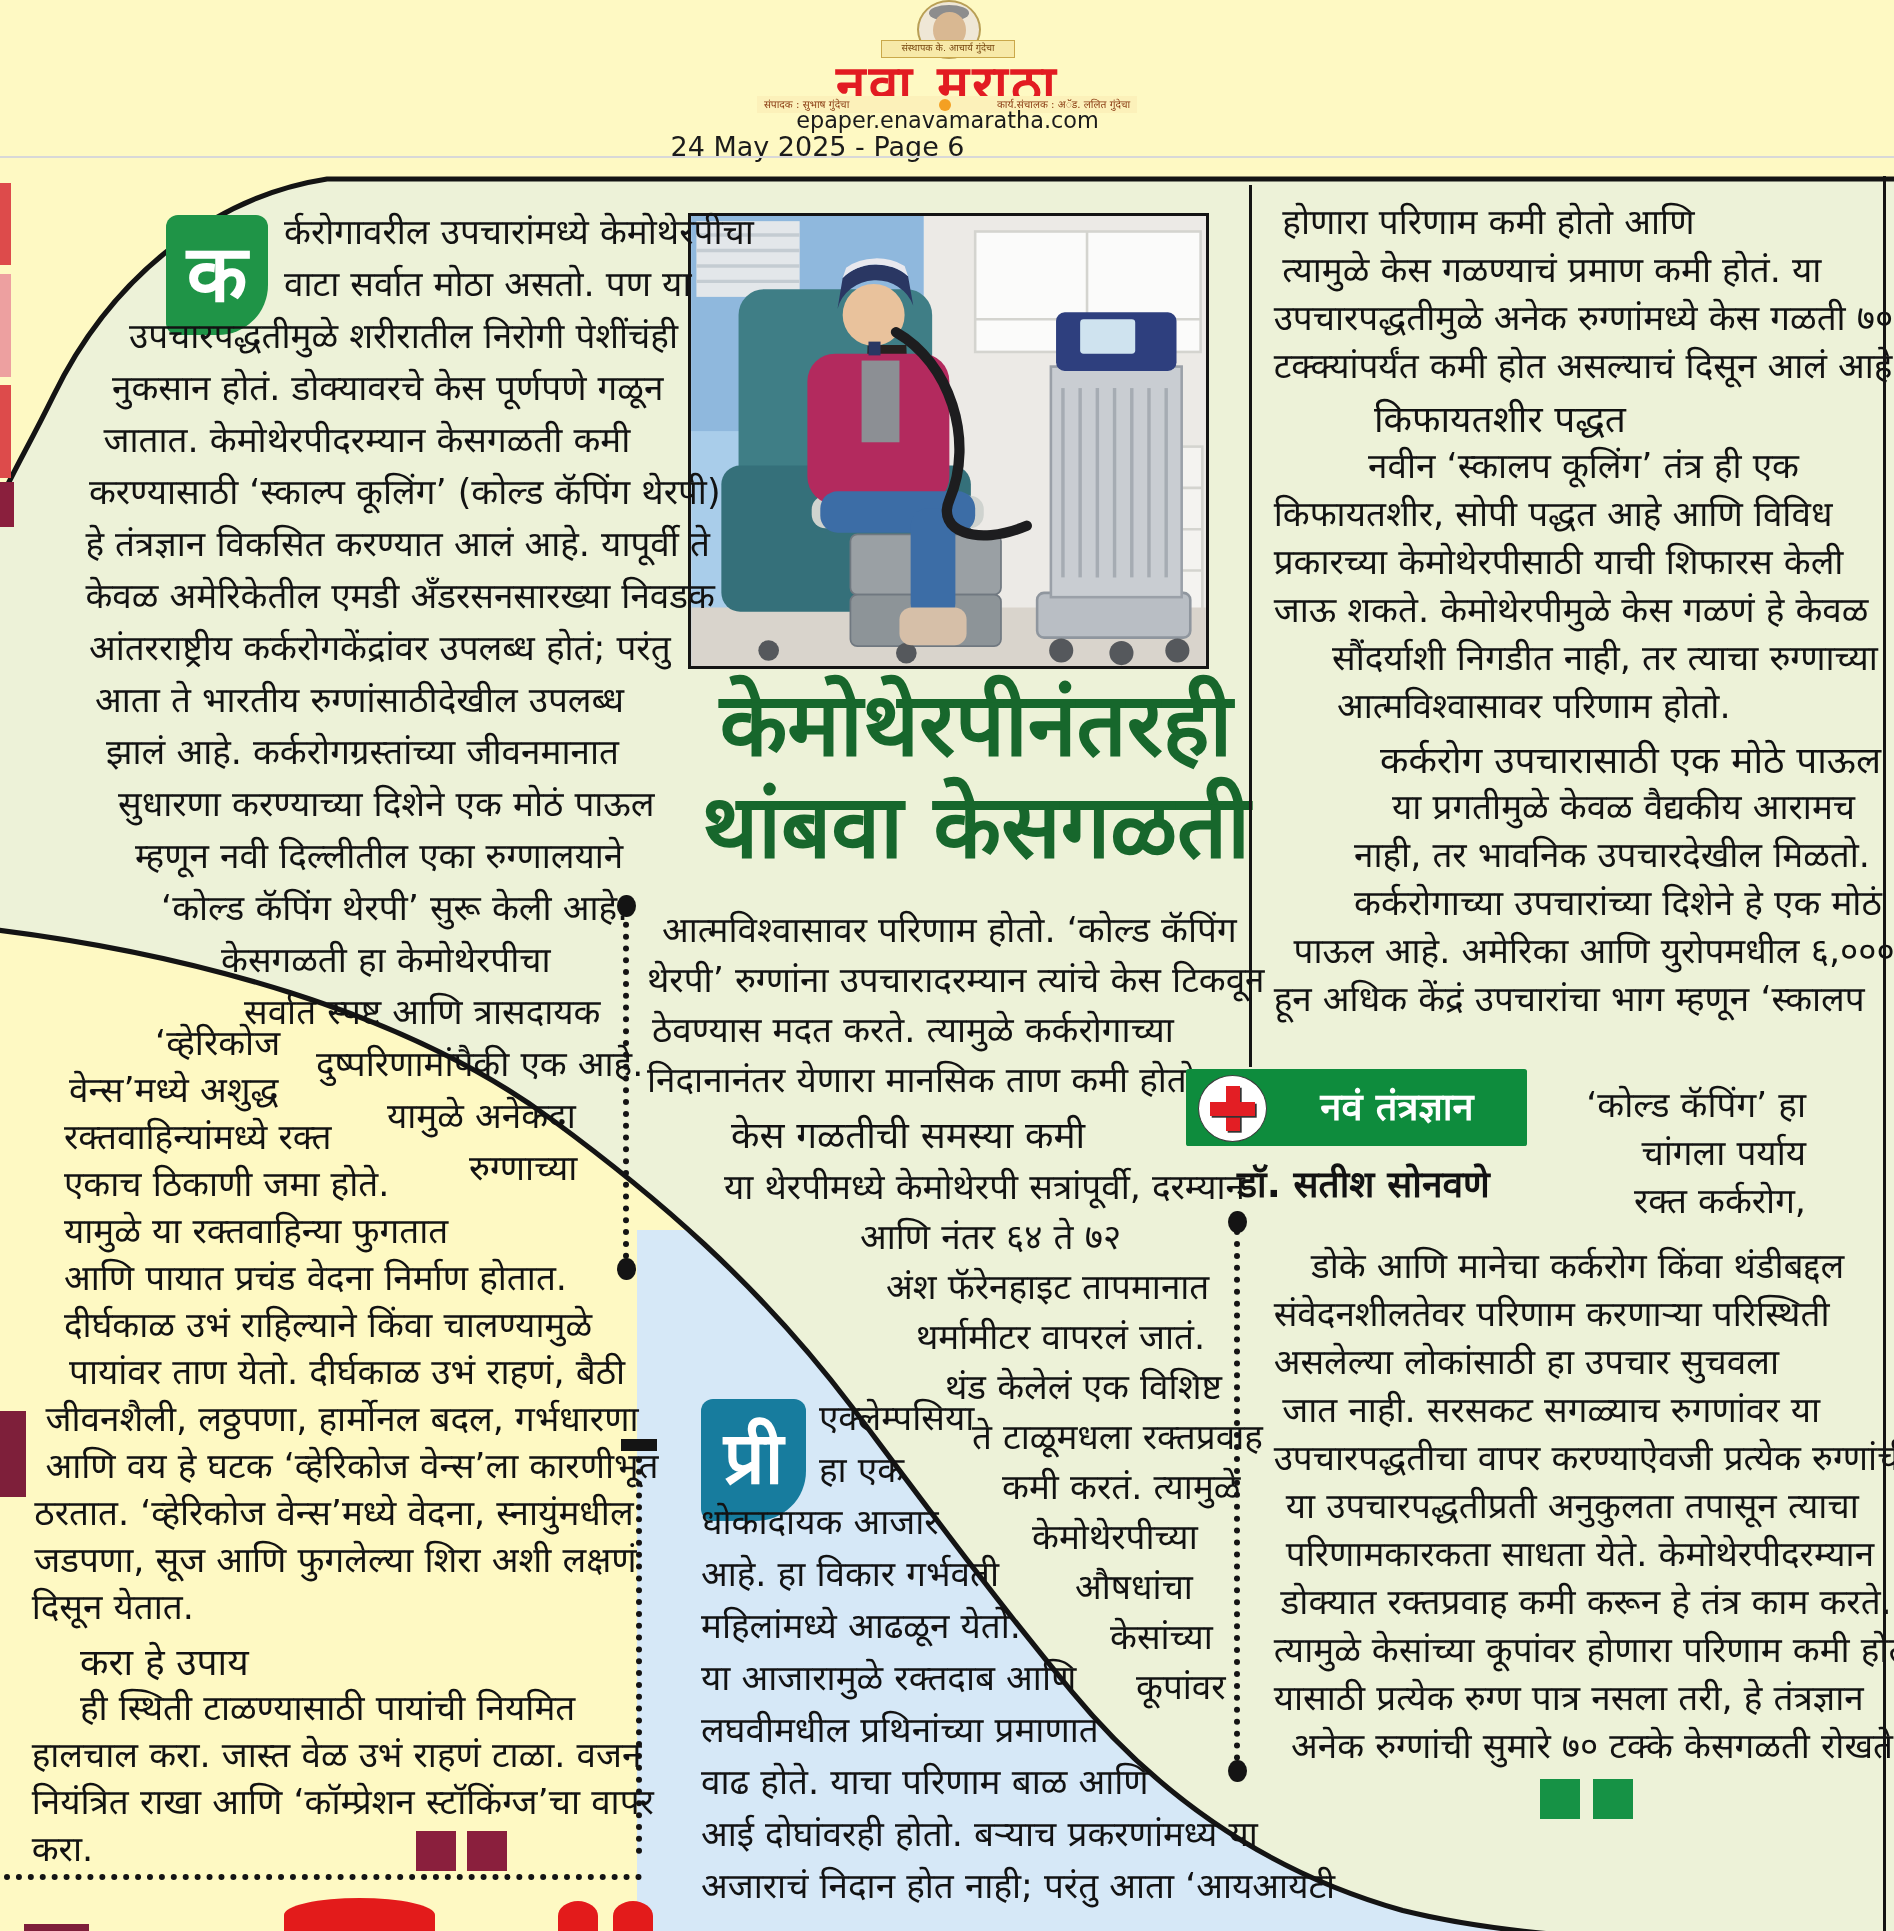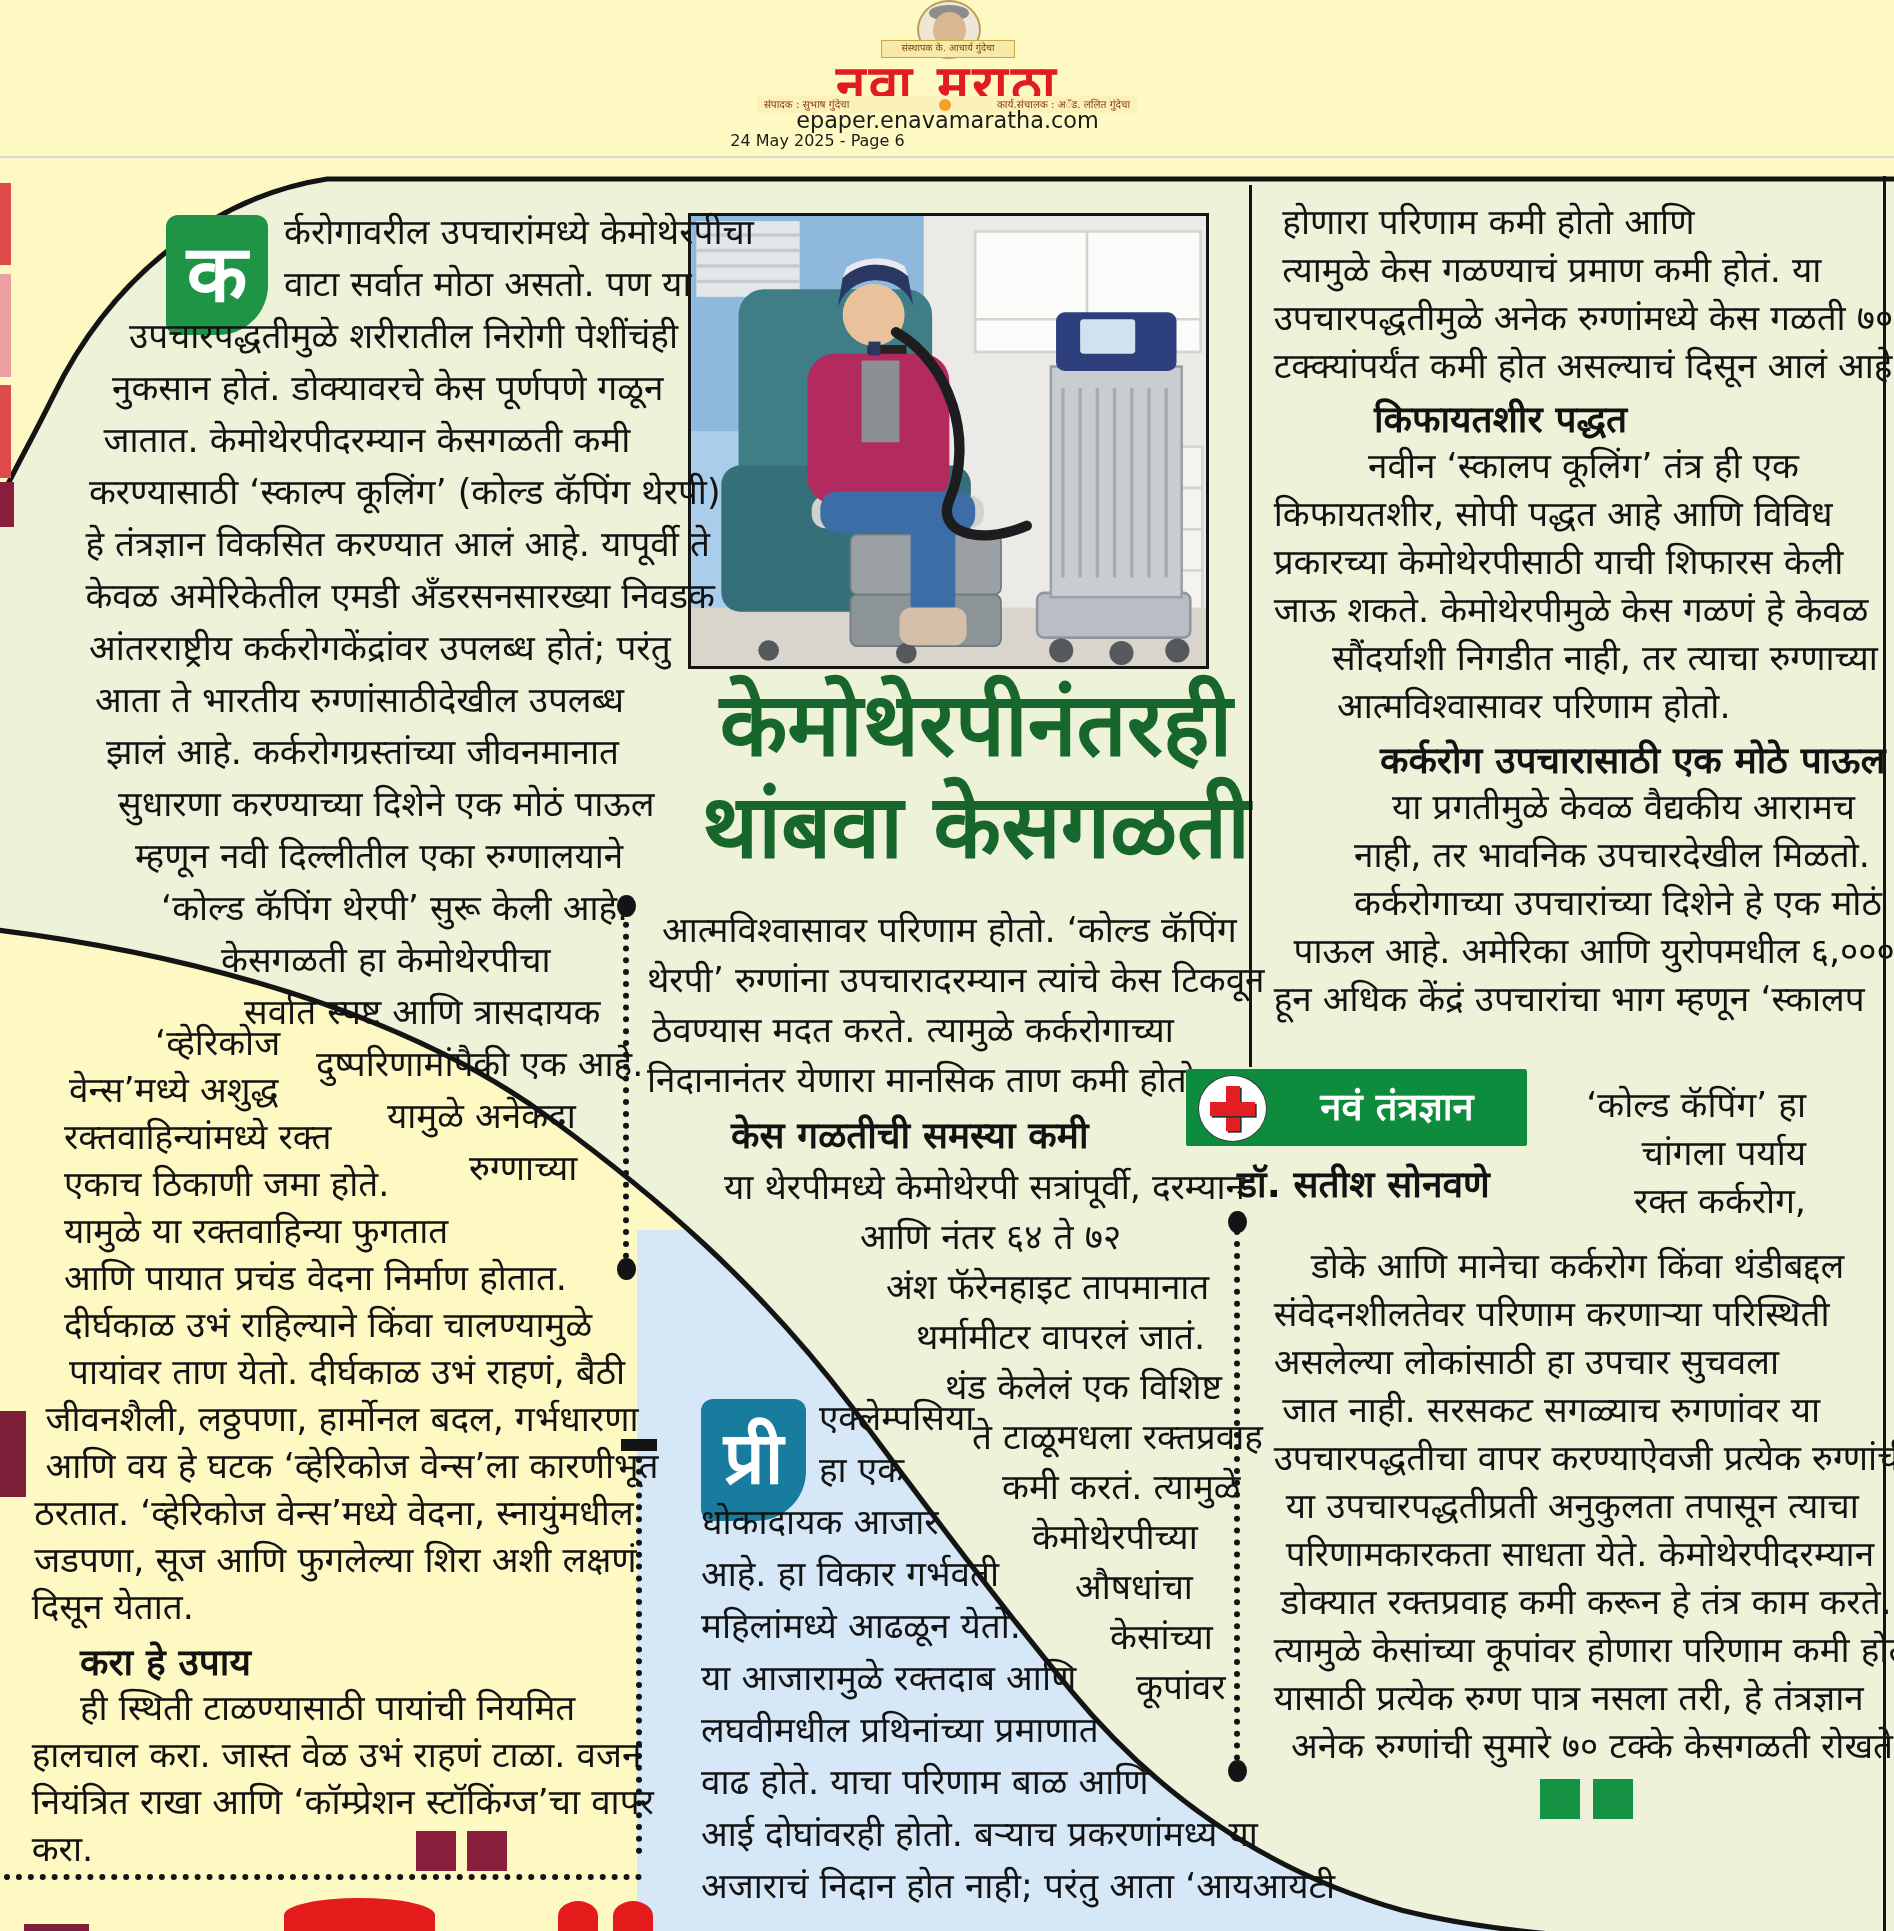--- a/index.html
+++ b/index.html
@@ -15,36 +15,36 @@
   .founder-ribbon{left:881px;top:40px;width:132px;height:15.5px;background:#f7e9a8;border:0.9px solid #caa84a;
                   font-size:9.5px;line-height:14.6px;text-align:center;color:#7a4a12;}
   .masthead{left:0;top:46px;width:1895px;text-align:center;font-size:53px;font-weight:bold;
             color:#e21b22;letter-spacing:3.4px;font-family:"DejaVu Serif",serif;}
   .editor-band{left:757px;top:96px;width:380px;height:17px;background:#fcf1ba;
                font-size:10.3px;line-height:16.3px;color:#8a3c12;}
   .editor-band .lft{position:absolute;left:6.9px;}
   .editor-band .rgt{position:absolute;right:6.9px;}
   .editor-band .emblem{position:absolute;left:182px;top:2.6px;width:12px;height:12px;border-radius:50%;background:#f4a023;}
   .url-line{left:0;top:107px;width:1895px;text-align:center;font-size:22.4px;color:#1b1b1b;}
-  .date-line{left:0;top:131px;width:1635px;text-align:center;font-size:16px;color:#1b1b1b;}
+  .date-line{left:0;top:131px;width:1635px;text-align:center;font-size:27px;color:#1b1b1b;}
   .hairline{left:0;top:156px;width:1895px;height:1.7px;background:#d8d8d8;}
   .edge-rule{left:1883px;top:176px;width:3.4px;height:1755px;background:#141414;}
   
   .blue-blob{left:637px;top:1230px;width:1258px;height:701px;background:#d6e8f7;}
   .blob-svg{left:0;top:0;}
   
   .photo{left:688px;top:213px;width:515px;height:450px;border:3.4px solid #141414;background:#eceae6;}
   
   .headline{left:632px;top:673px;width:688px;text-align:center;color:#17672c;font-weight:bold;
             font-family:"DejaVu Serif",serif;}
   .headline .h1l{font-size:88px;line-height:102px;}
   
   .col{font-size:35px;}
   .col .ln{line-height:52px;}
-  .subhead{font-weight:bold;}
+  .subhead{font-weight:normal;}
   .dropcap{color:#fff;font-weight:bold;text-align:center;}
   
   .lc{left:82px;top:206px;width:568px;}
   .lc div:nth-of-type(1){margin-left:202px}.lc div:nth-of-type(2){margin-left:202px}
   .lc div:nth-of-type(3){margin-left:47px}.lc div:nth-of-type(4){margin-left:30px}
   .lc div:nth-of-type(5){margin-left:21.5px}.lc div:nth-of-type(6){margin-left:6.9px}
   .lc div:nth-of-type(7){margin-left:3.4px}.lc div:nth-of-type(8){margin-left:3.4px}
   .lc div:nth-of-type(9){margin-left:6.9px}.lc div:nth-of-type(10){margin-left:13px}
   .lc div:nth-of-type(11){margin-left:24px}.lc div:nth-of-type(12){margin-left:36px}
   .lc div:nth-of-type(13){margin-left:53px}.lc div:nth-of-type(14){margin-left:79px}

